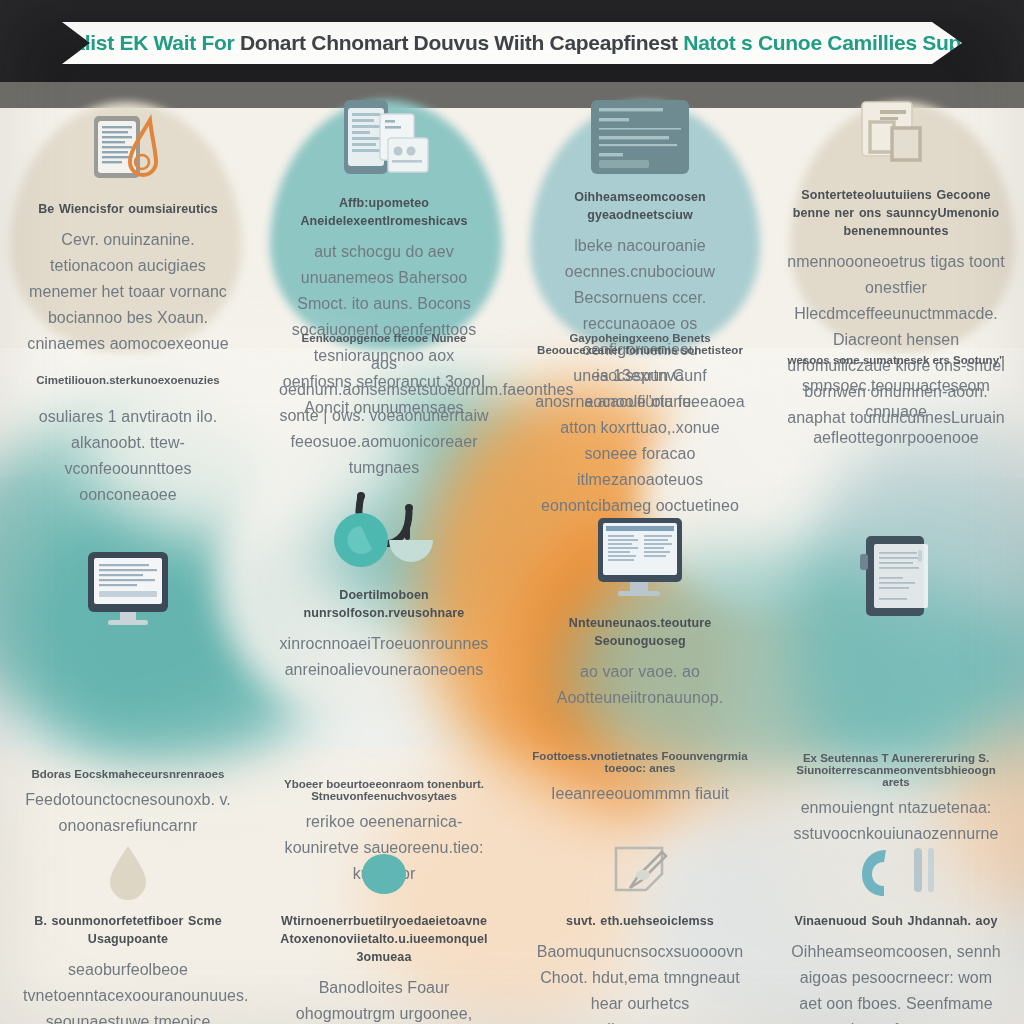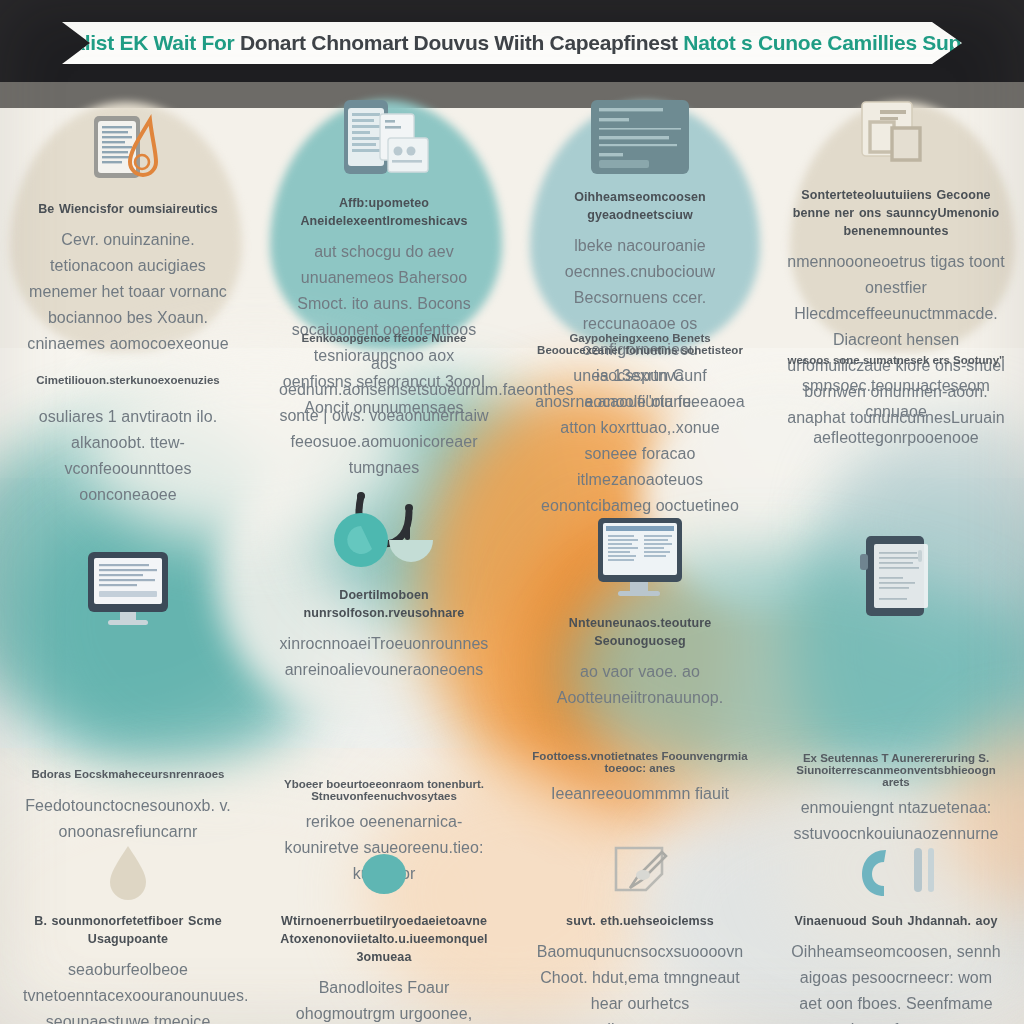--- a/index.html
+++ b/index.html
@@ -310,21 +310,21 @@
               <rect x="27" y="55" width="30" height="1.8"></rect>
                 <rect x="27" y="66" width="28" height="1.8"></rect>
             </g>
             <rect x="66" y="18" width="4" height="12" rx="2" fill="#c7d2d6"></rect>
           </svg>
         </div>
       </div>
     </div>
 
     <div class="row row-4">
-      <div class="cell" style="padding-top:96px;gap:6px;">
+      <div class="cell" style="padding-top:96px;">
         <p class="sub-title">Bdoras Eocskmaheceursnrenraoes</p>
         <p class="card-body">Feedotounctocnesounoxb. v. onoonasrefiuncarnr</p>
       </div>
       <div class="cell" style="padding-top:106px;">
         <p class="sub-title">Yboeer boeurtoeeonraom tonenburt. Stneuvonfeenuchvosytaes</p>
         <p class="card-body">rerikoe oeenenarnica-kouniretve saueoreenu.tieo: kun onor</p>
       </div>
       <div class="cell" style="padding-top:78px;">
         <p class="sub-title">Foottoess.vnotietnates Foounvengrmia toeooc: anes</p>
         <p class="card-body">Ieeanreeouommmn fiauit</p>

